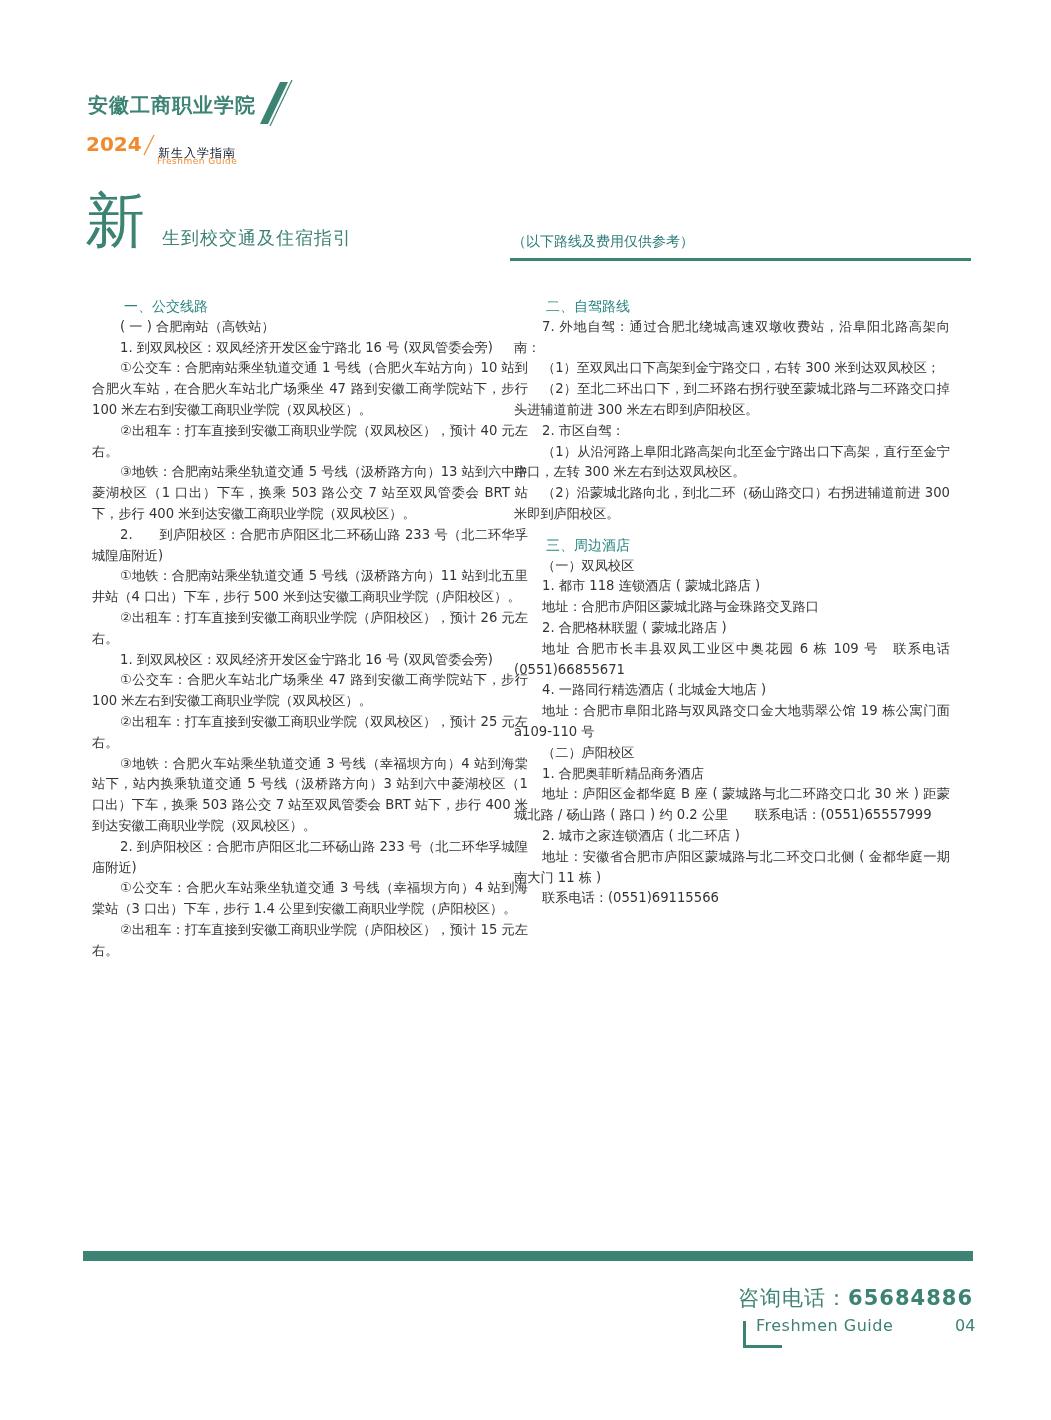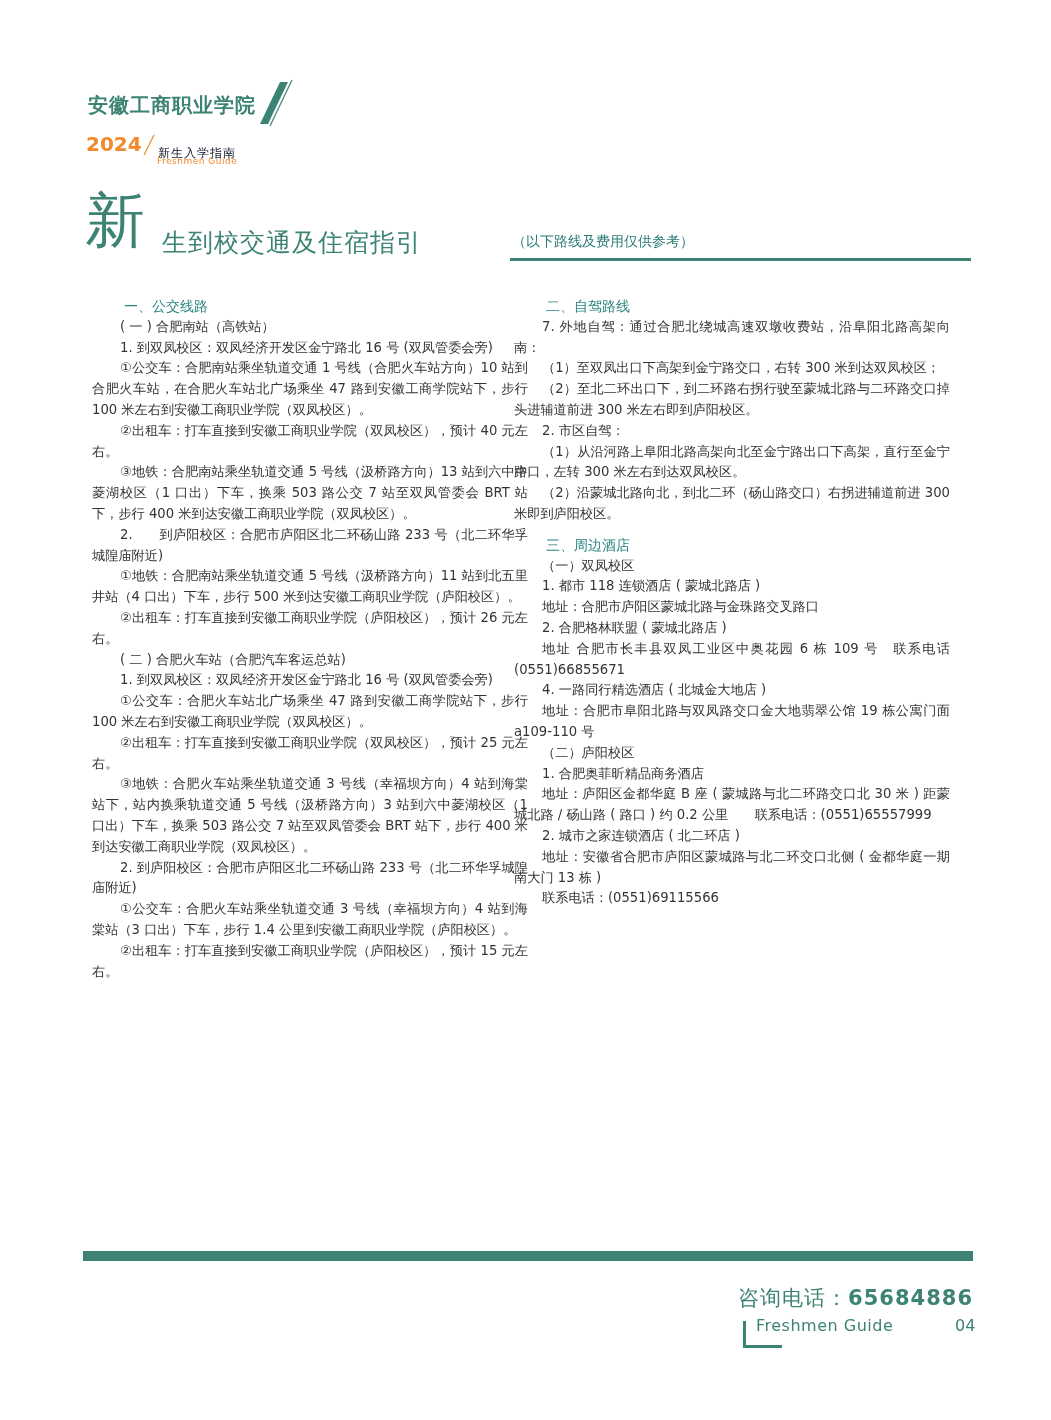--- a/index.html
+++ b/index.html
@@ -8,21 +8,21 @@
 
   .logo-school { position: absolute; left: 88px; top: 92px; font-size: 20px; font-weight: bold;
                  color: #3d8374; letter-spacing: 1px; }
   .logo-slash { position: absolute; left: 258px; top: 78px; width: 36px; height: 48px; }
   .logo-year { position: absolute; left: 86px; top: 132px; font-size: 20px; font-weight: bold; color: #f08a2c; }
   .logo-small-slash { position: absolute; left: 142px; top: 134px; width: 14px; height: 22px; }
   .logo-guide { position: absolute; left: 158px; top: 145px; font-size: 12px; color: #0f172a; letter-spacing: 1px; }
   .logo-guide-en { position: absolute; left: 157px; top: 156px; font-size: 9px; color: #f08a2c; letter-spacing: 0.5px; }
 
   .title-big { position: absolute; left: 85px; top: 190px; font-size: 60px; color: #3d8374; line-height: 1; }
-  .title-rest { position: absolute; left: 162px; top: 226px; font-size: 25px; color: #3d8374; letter-spacing: 1px; }
+  .title-rest { position: absolute; left: 162px; top: 226px; font-size: 18px; color: #3d8374; letter-spacing: 1px; }
   .title-note { position: absolute; left: 512px; top: 233px; font-size: 14px; color: #2a7c78; }
   .title-rule { position: absolute; left: 510px; top: 258px; width: 461px; height: 3px; background: #3d8374; }
 
   .col { position: absolute; top: 296px; width: 436px; font-size: 13.2px; line-height: 20.8px; color: #333; }
   .col.left { left: 92px; }
   .col.right { left: 514px; }
   .col p { margin: 0; text-align: justify; }
   .col p.in { text-indent: 28px; }
   .col p.h { color: #2a8580; font-size: 14px; text-indent: 32px; }
   .col p.gap { margin-top: 10px; }
@@ -58,21 +58,20 @@
 <div class="col left">
   <p class="h">一、公交线路</p>
   <p class="in">( 一 ) 合肥南站（高铁站）</p>
   <p class="in">1. 到双凤校区：双凤经济开发区金宁路北 16 号 (双凤管委会旁)</p>
   <p class="in">①公交车：合肥南站乘坐轨道交通 1 号线（合肥火车站方向）10 站到合肥火车站，在合肥火车站北广场乘坐 47 路到安徽工商学院站下，步行 100 米左右到安徽工商职业学院（双凤校区）。</p>
   <p class="in">②出租车：打车直接到安徽工商职业学院（双凤校区），预计 40 元左右。</p>
   <p class="in">③地铁：合肥南站乘坐轨道交通 5 号线（汲桥路方向）13 站到六中中菱湖校区（1 口出）下车，换乘 503 路公交 7 站至双凤管委会 BRT 站下，步行 400 米到达安徽工商职业学院（双凤校区）。</p>
   <p class="in">2.　　到庐阳校区：合肥市庐阳区北二环砀山路 233 号（北二环华孚城隍庙附近)</p>
   <p class="in">①地铁：合肥南站乘坐轨道交通 5 号线（汲桥路方向）11 站到北五里井站（4 口出）下车，步行 500 米到达安徽工商职业学院（庐阳校区）。</p>
   <p class="in">②出租车：打车直接到安徽工商职业学院（庐阳校区），预计 26 元左右。</p>
-  <p class="in">( 二 ) 合肥火车站（合肥汽车客运总站)</p>
   <p class="in">1. 到双凤校区：双凤经济开发区金宁路北 16 号 (双凤管委会旁)</p>
   <p class="in">①公交车：合肥火车站北广场乘坐 47 路到安徽工商学院站下，步行 100 米左右到安徽工商职业学院（双凤校区）。</p>
   <p class="in">②出租车：打车直接到安徽工商职业学院（双凤校区），预计 25 元左右。</p>
   <p class="in">③地铁：合肥火车站乘坐轨道交通 3 号线（幸福坝方向）4 站到海棠站下，站内换乘轨道交通 5 号线（汲桥路方向）3 站到六中菱湖校区（1 口出）下车，换乘 503 路公交 7 站至双凤管委会 BRT 站下，步行 400 米到达安徽工商职业学院（双凤校区）。</p>
   <p class="in">2. 到庐阳校区：合肥市庐阳区北二环砀山路 233 号（北二环华孚城隍庙附近)</p>
   <p class="in">①公交车：合肥火车站乘坐轨道交通 3 号线（幸福坝方向）4 站到海棠站（3 口出）下车，步行 1.4 公里到安徽工商职业学院（庐阳校区）。</p>
   <p class="in">②出租车：打车直接到安徽工商职业学院（庐阳校区），预计 15 元左右。</p>
 </div>
 
 <div class="col right">
@@ -88,21 +87,21 @@
   <p class="in">1. 都市 118 连锁酒店 ( 蒙城北路店 )</p>
   <p class="in">地址：合肥市庐阳区蒙城北路与金珠路交叉路口</p>
   <p class="in">2. 合肥格林联盟 ( 蒙城北路店 )</p>
   <p class="in">地址 合肥市长丰县双凤工业区中奥花园 6 栋 109 号　联系电话 (0551)66855671</p>
   <p class="in">4. 一路同行精选酒店 ( 北城金大地店 )</p>
   <p class="in">地址：合肥市阜阳北路与双凤路交口金大地翡翠公馆 19 栋公寓门面 a109-110 号</p>
   <p class="in">（二）庐阳校区</p>
   <p class="in">1. 合肥奥菲昕精品商务酒店</p>
   <p class="in">地址：庐阳区金都华庭 B 座 ( 蒙城路与北二环路交口北 30 米 ) 距蒙城北路 / 砀山路 ( 路口 ) 约 0.2 公里　　联系电话：(0551)65557999</p>
   <p class="in">2. 城市之家连锁酒店 ( 北二环店 )</p>
-  <p class="in">地址：安徽省合肥市庐阳区蒙城路与北二环交口北侧 ( 金都华庭一期南大门 13 栋 )</p>
+  <p class="in">地址：安徽省合肥市庐阳区蒙城路与北二环交口北侧 ( 金都华庭一期南大门 11 栋 )</p>
   <p class="in">联系电话：(0551)69115566</p>
 </div>
 
 <div class="footer-bar"></div>
 <div class="footer-hotline">
   <span>咨询电话：</span><b>65684886</b>
 </div>
 <div class="footer-bracket"></div>
 <div class="footer-en">Freshmen Guide</div>
 <div class="footer-page">04</div>

